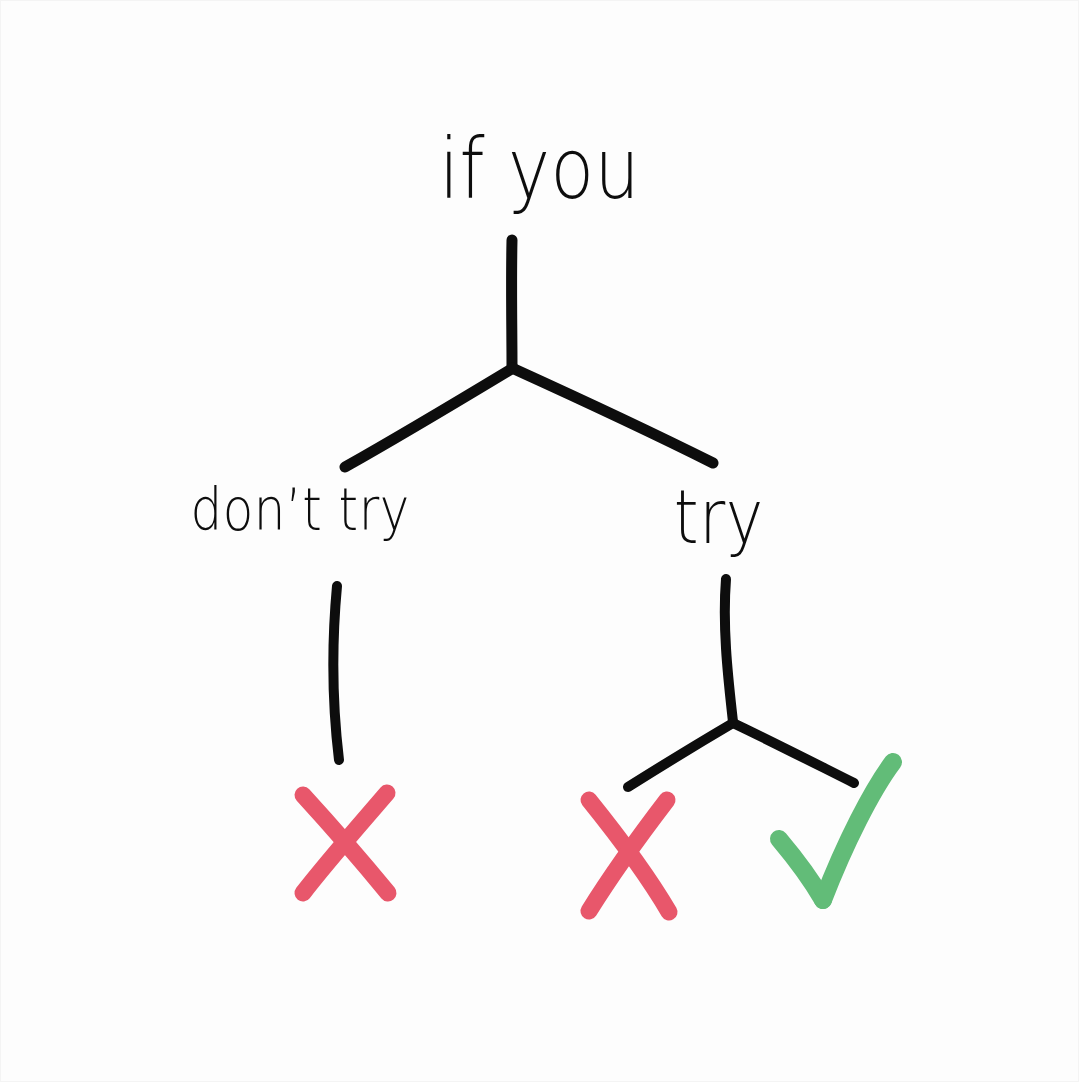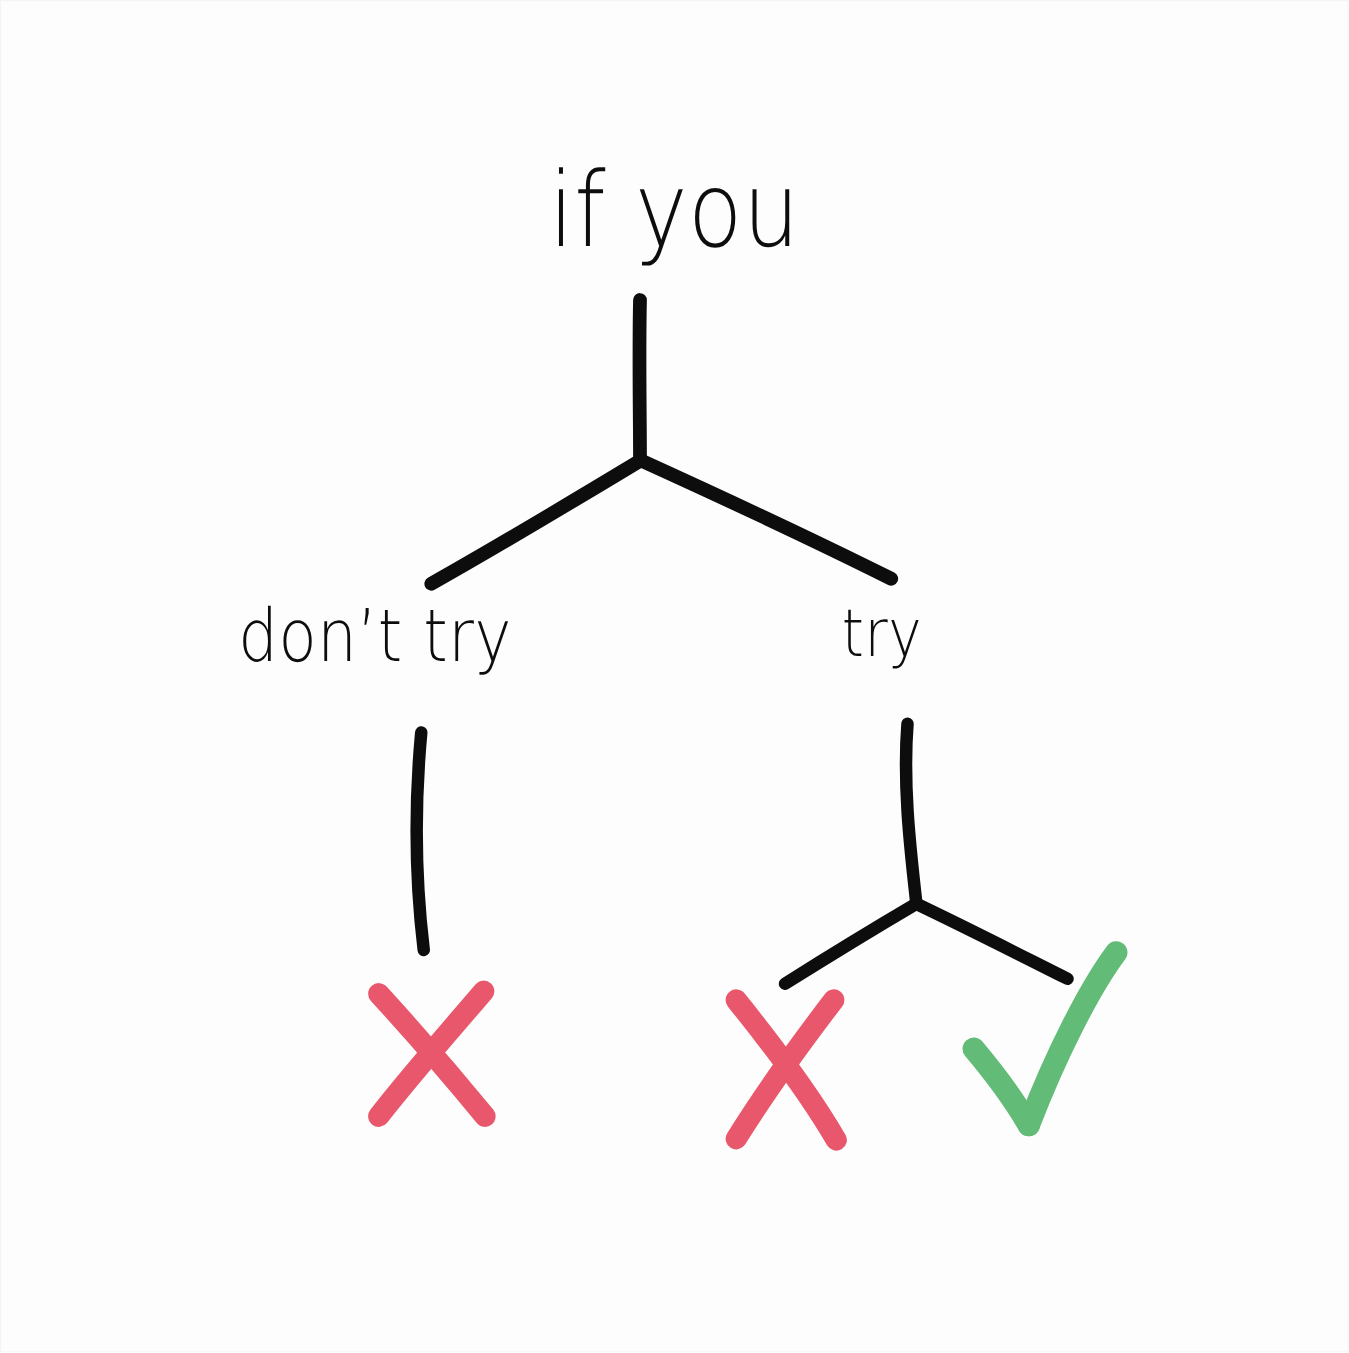--- a/index.html
+++ b/index.html
@@ -51,21 +51,21 @@
   }
   .label-left {
     left: 186px;
     top: 481px;
     font-size: 52px;
     line-height: 1;
   }
   .label-right {
     left: 672px;
     top: 481px;
-    font-size: 47px;
+    font-size: 66px;
     line-height: 1;
   }
   .handwriting {
     font-family: "DejaVu Sans", sans-serif;
     font-weight: 300;
     transform: scaleY(1.12) scaleX(0.96);
     transform-origin: center top;
     display: inline-block;
   }
 </style>

